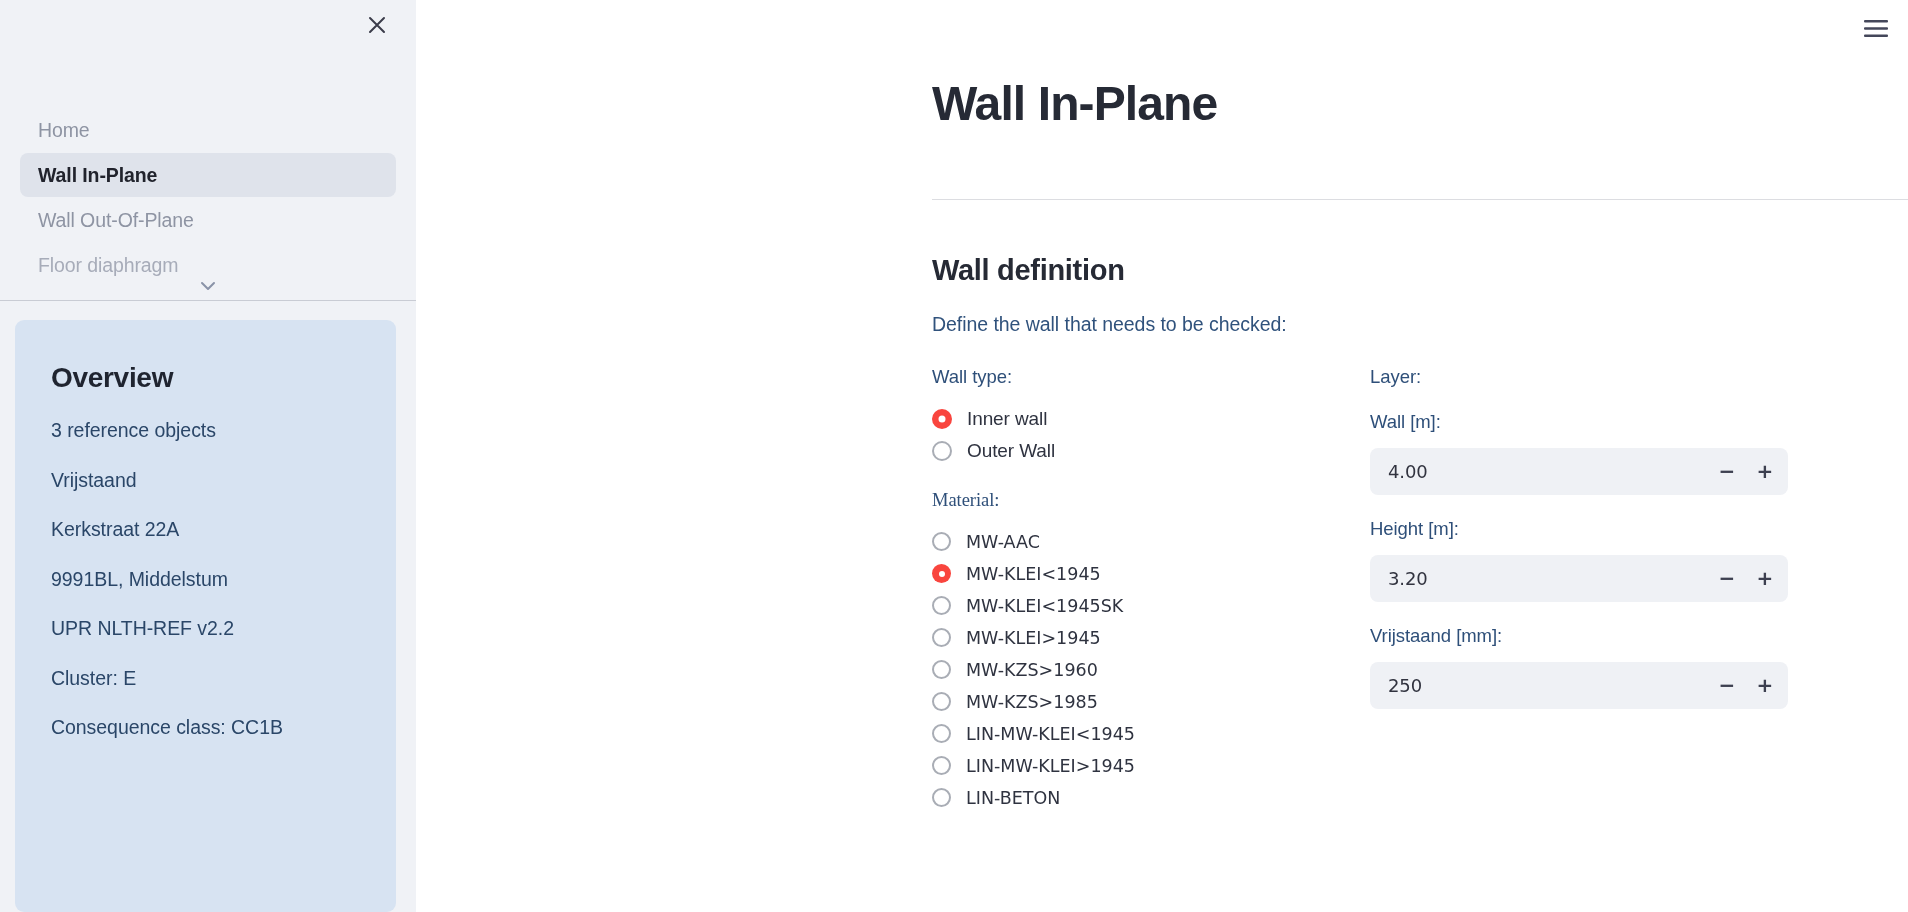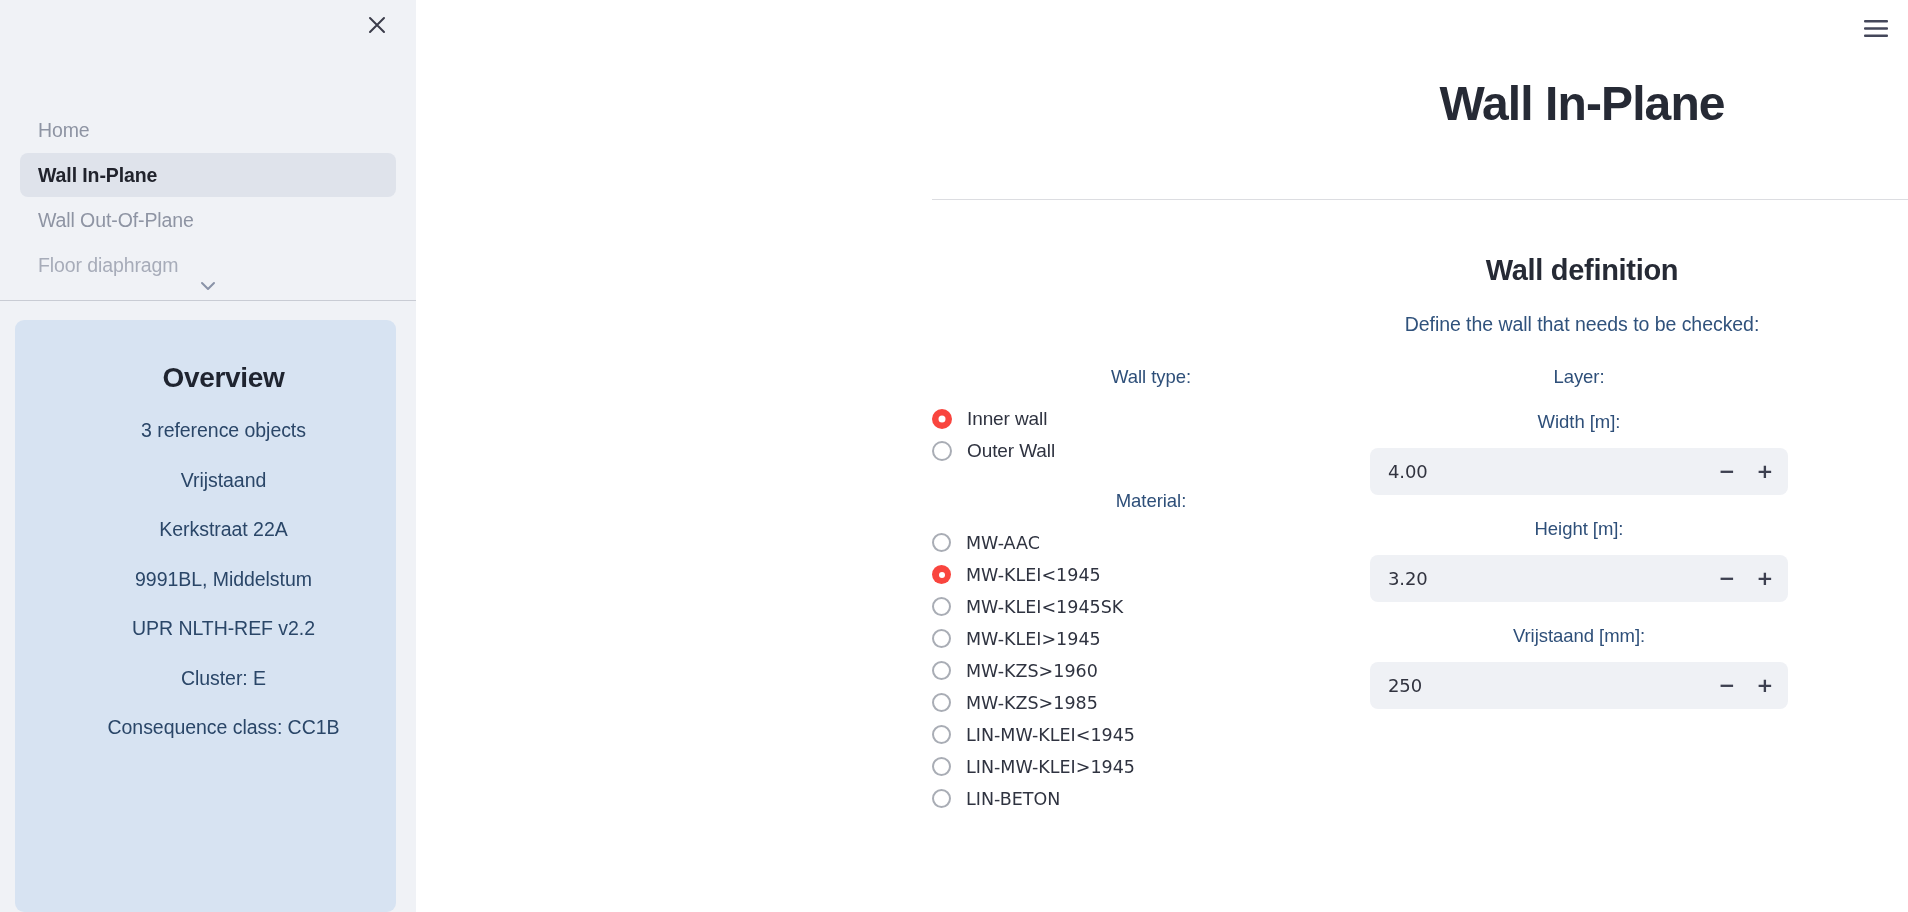--- a/index.html
+++ b/index.html
@@ -11,21 +11,20 @@
     background: #ffffff;
     font-family: "Liberation Sans", sans-serif;
   }
 
   #app {
     position: relative;
     width: 1908px;
     height: 790px;
     display: flex;
     background: #ffffff;
-    text-align: center;
   }
 
   
   .sidebar {
     position: relative;
     width: 416px;
     height: 912px;
     background: #f0f2f6;
     flex: 0 0 416px;
     overflow: hidden;
@@ -238,21 +237,21 @@
     color: #2f3340;
     letter-spacing: -0.1px;
     white-space: nowrap;
   }
   .radio-label.mono {
     font-family: "DejaVu Sans", sans-serif;
     font-size: 17.5px;
     letter-spacing: 0;
   }
 
-  .mat-label { margin-top: 2px; }
+  .mat-label { margin-top: 2px; font-family: Liberation Serif, serif; }
 
   .input-block { margin-bottom: 23px; }
 
   .input-box {
     position: relative;
     width: 418px;
     height: 47px;
     background: #eff1f5;
     border-radius: 8px;
     display: flex;
@@ -416,21 +415,21 @@
           </div>
         </div>
 
         <div class="col-right">
 
           <div class="input-block">
             <div class="field-label">Layer:</div>
           </div>
 
           <div class="input-block">
-            <div class="field-label">Width [m]:</div>
+            <div class="field-label">Wall [m]:</div>
             <div class="input-box">
               <span class="input-value">4.00</span>
               <span class="stepper">
                 <span class="step-btn">−</span>
                 <span class="step-btn">+</span>
               </span>
             </div>
           </div>
 
           <div class="input-block">

